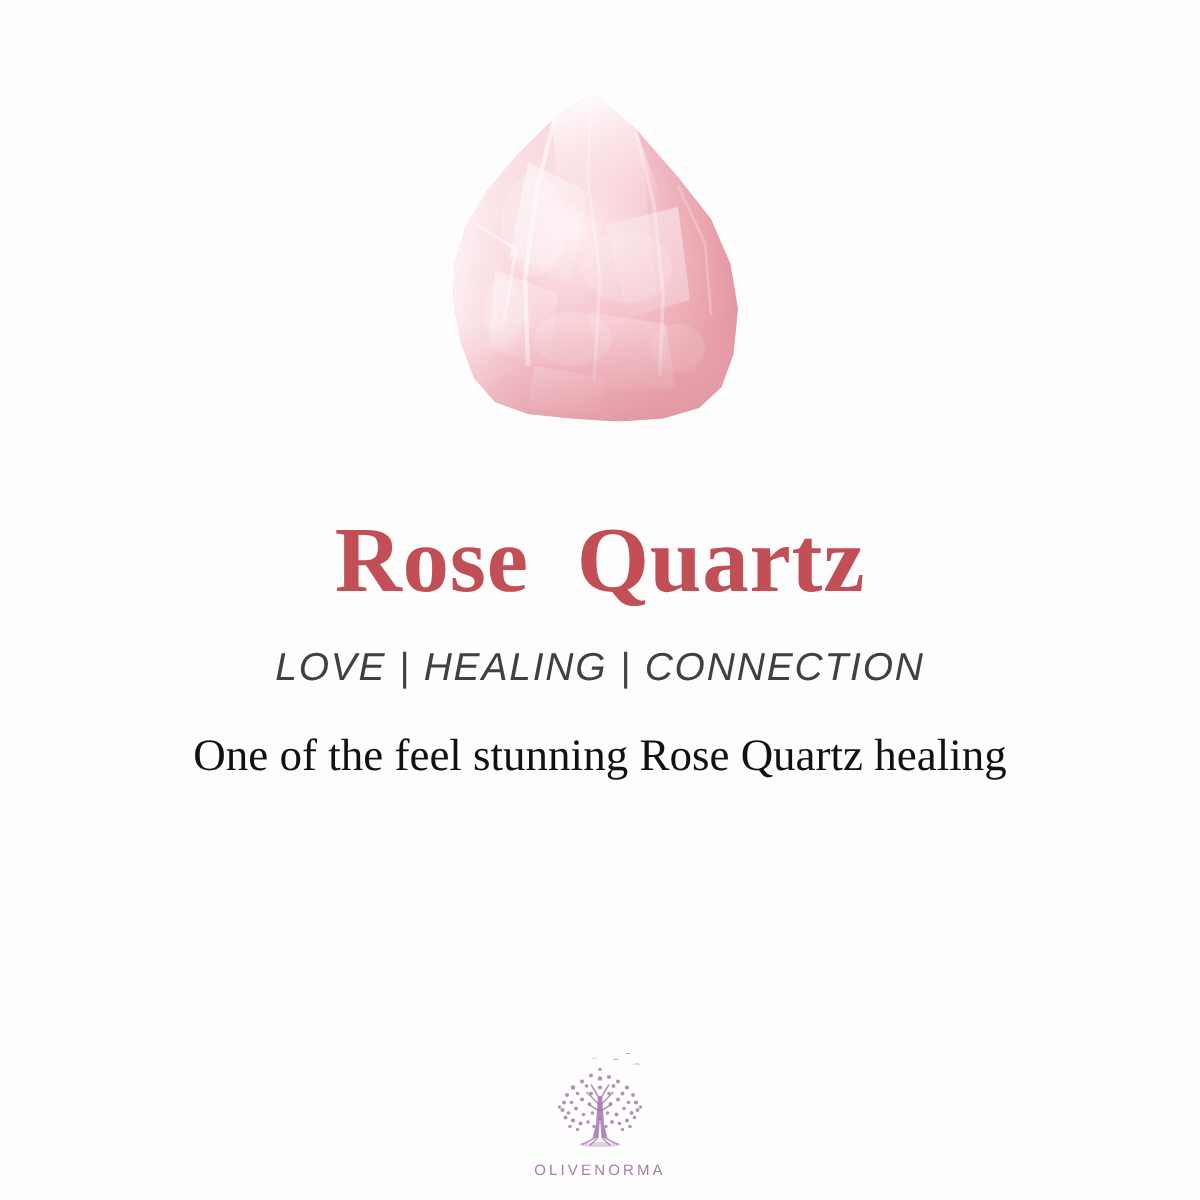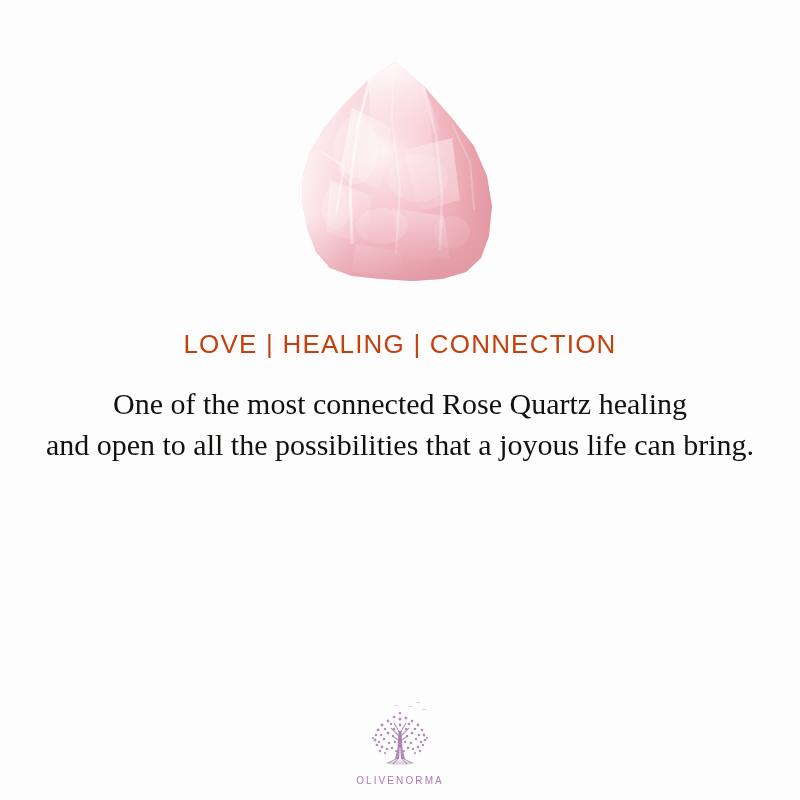--- a/index.html
+++ b/index.html
@@ -56,24 +56,25 @@
   }
 
   
   .subtitle {
     margin: 0;
     margin-top: 26px;
     font-family: "Liberation Sans", sans-serif;
     font-weight: 400;
     font-size: 26px;
     line-height: 1;
-    color: #c2410c;
+    color: #404040;
     letter-spacing: 1.2px;
     text-align: center;
     white-space: pre;
+    font-style: italic;
   }
 
   
   .body-copy {
     margin: 0;
     margin-top: 26px;
     width: 740px;
     text-align: center;
     font-family: "Liberation Serif", "DejaVu Serif", serif;
     font-weight: 400;
@@ -221,26 +222,26 @@
         <ellipse cx="418" cy="178" rx="30" ry="24" fill="#ffffff" opacity="0.16"></ellipse>
         <ellipse cx="382" cy="226" rx="26" ry="18" fill="#ffffff" opacity="0.18"></ellipse>
         <ellipse cx="336" cy="208" rx="14" ry="22" fill="#ffffff" opacity="0.2"></ellipse>
         <ellipse cx="452" cy="232" rx="18" ry="16" fill="#ffffff" opacity="0.12"></ellipse>
 
         <rect x="290" y="215" width="215" height="80" fill="url(#baseShade)"></rect>
       </g>
     </svg>
   </div>
 
+  <h1 class="title">Rose  Quartz</h1>
 
   <p class="subtitle">LOVE | HEALING | CONNECTION</p>
 
   <div class="body-copy">
-    <span class="line">One of the most connected Rose Quartz healing</span>
-    <span class="line">and open to all the possibilities that a joyous life can bring.</span>
+    <span class="line">One of the feel stunning Rose Quartz healing</span>
   </div>
 
   <div class="brand">
     <svg class="brand-mark" viewBox="0 0 84 76" aria-hidden="true">
       <g fill="#a97bb0">
 
         <g opacity="0.85">
           <circle cx="42" cy="22" r="1.5"></circle>
             <circle cx="36" cy="20" r="1.3"></circle>
             <circle cx="48" cy="21" r="1.4"></circle>

